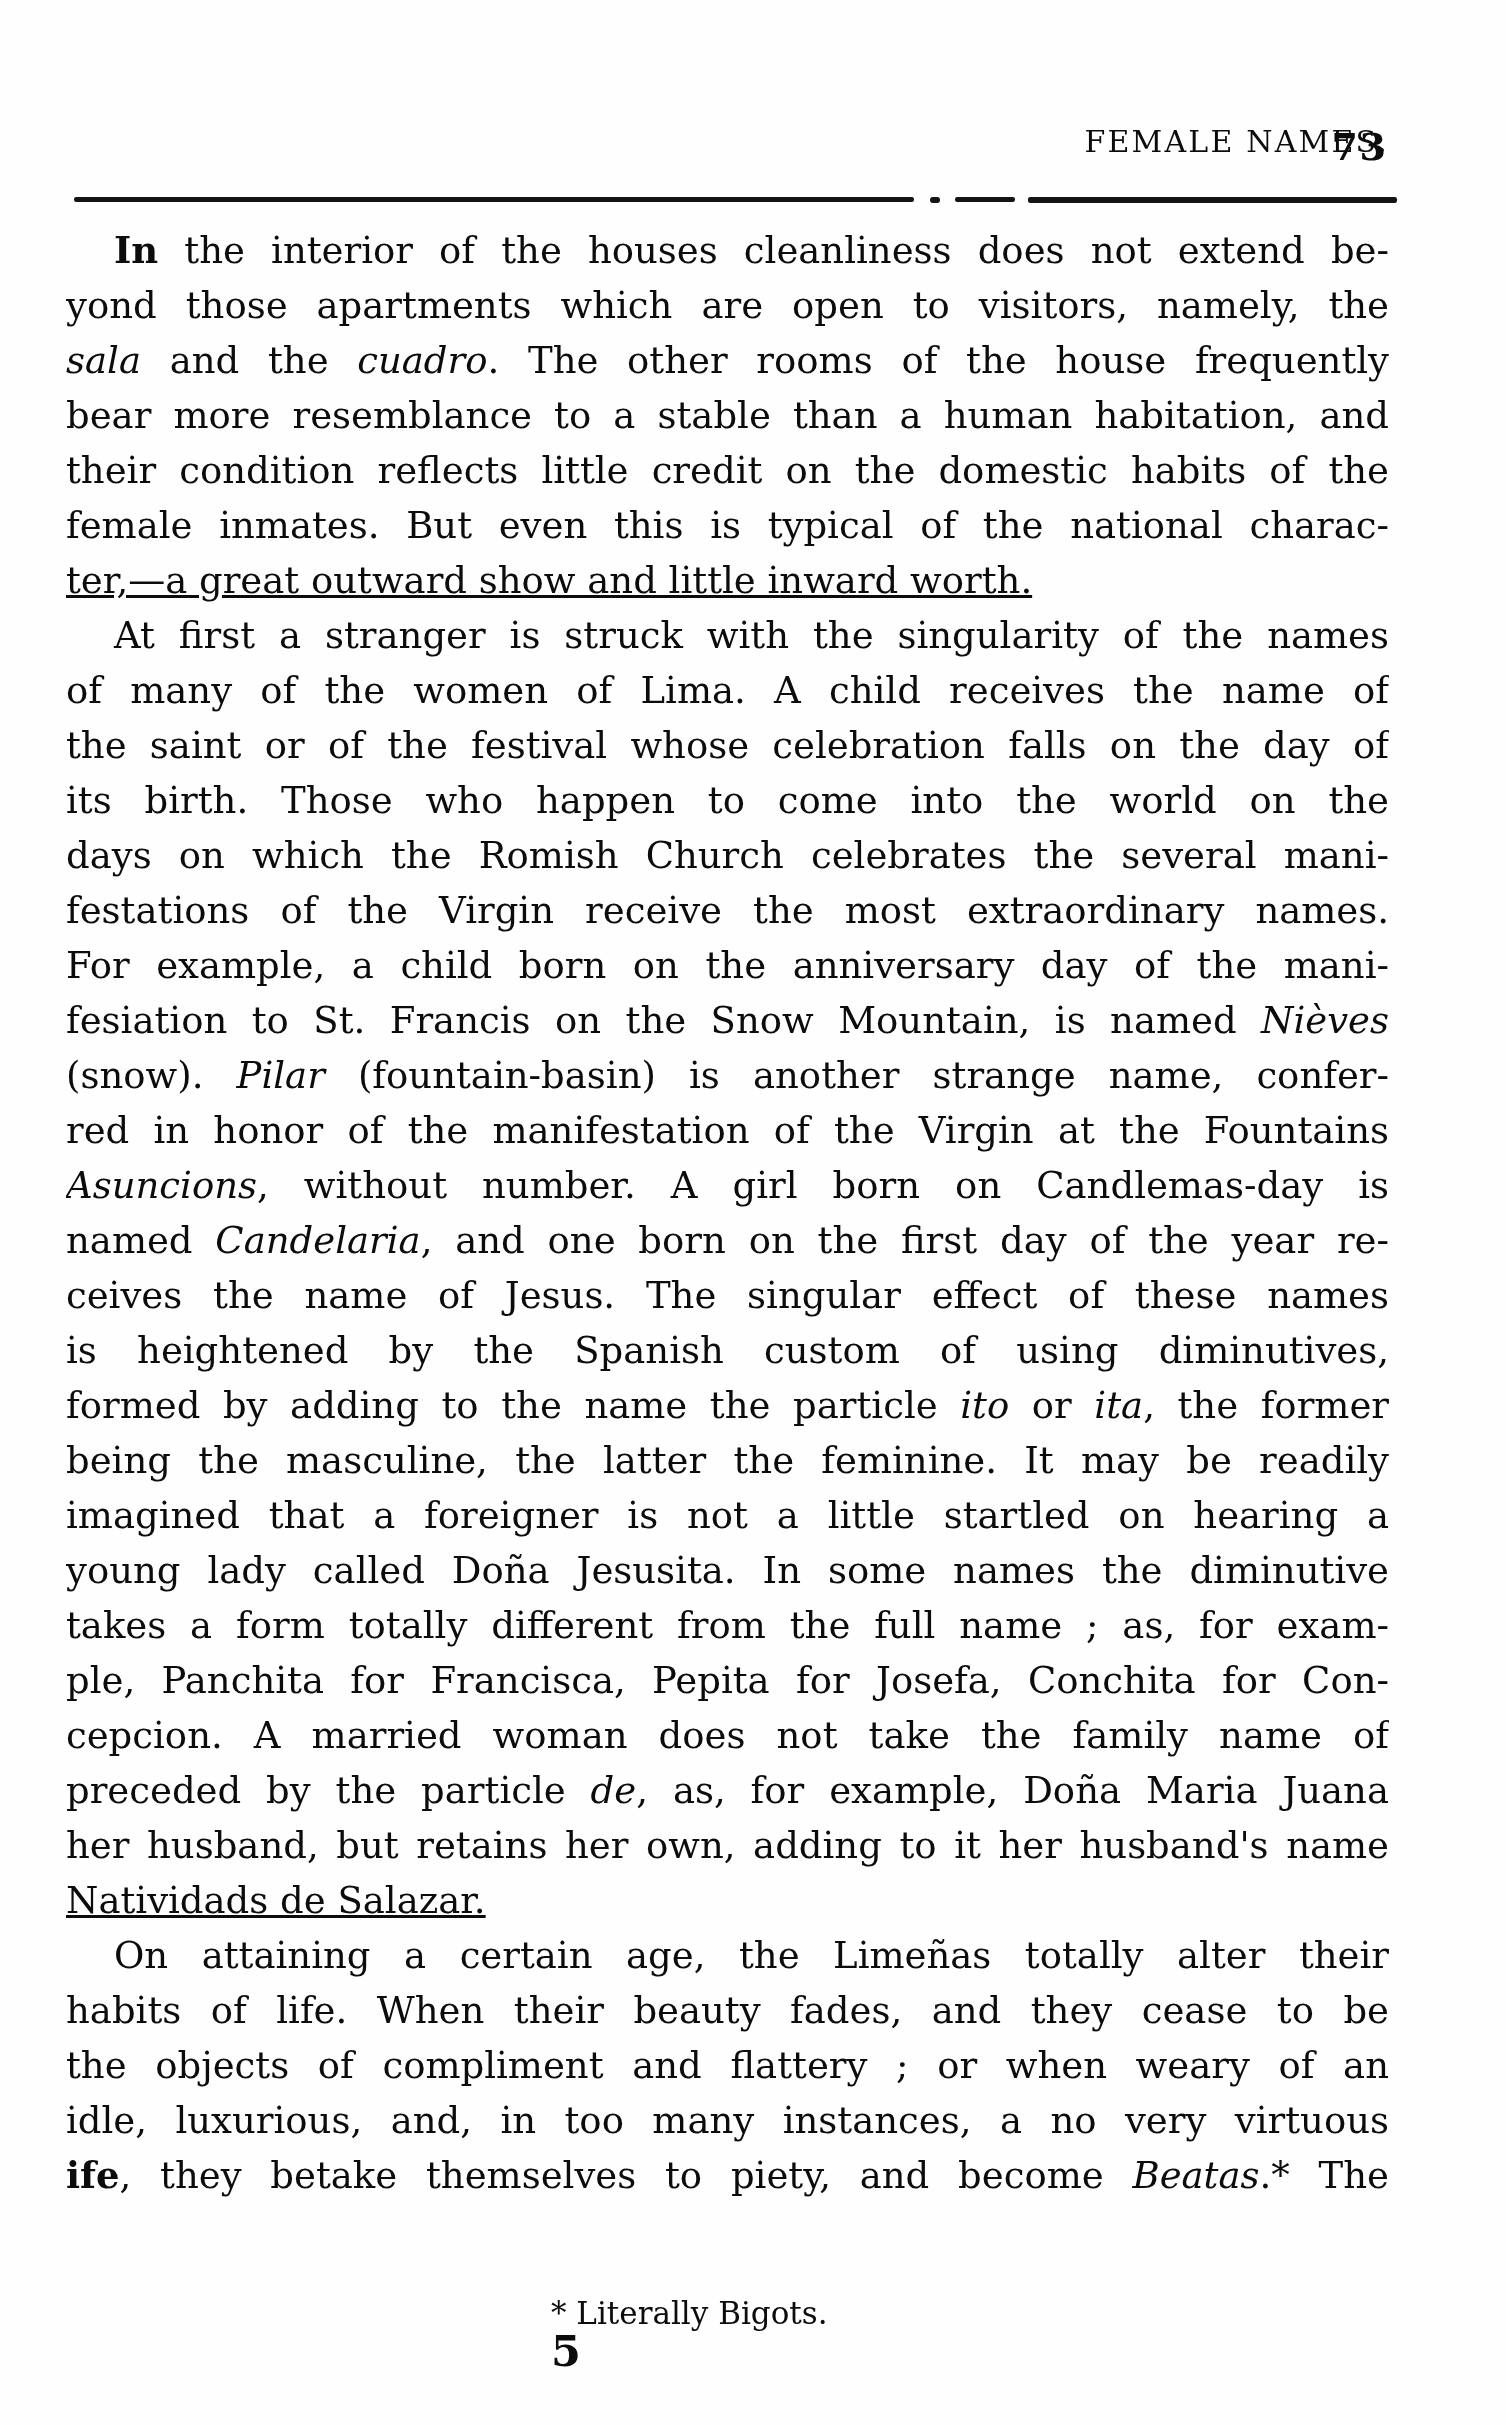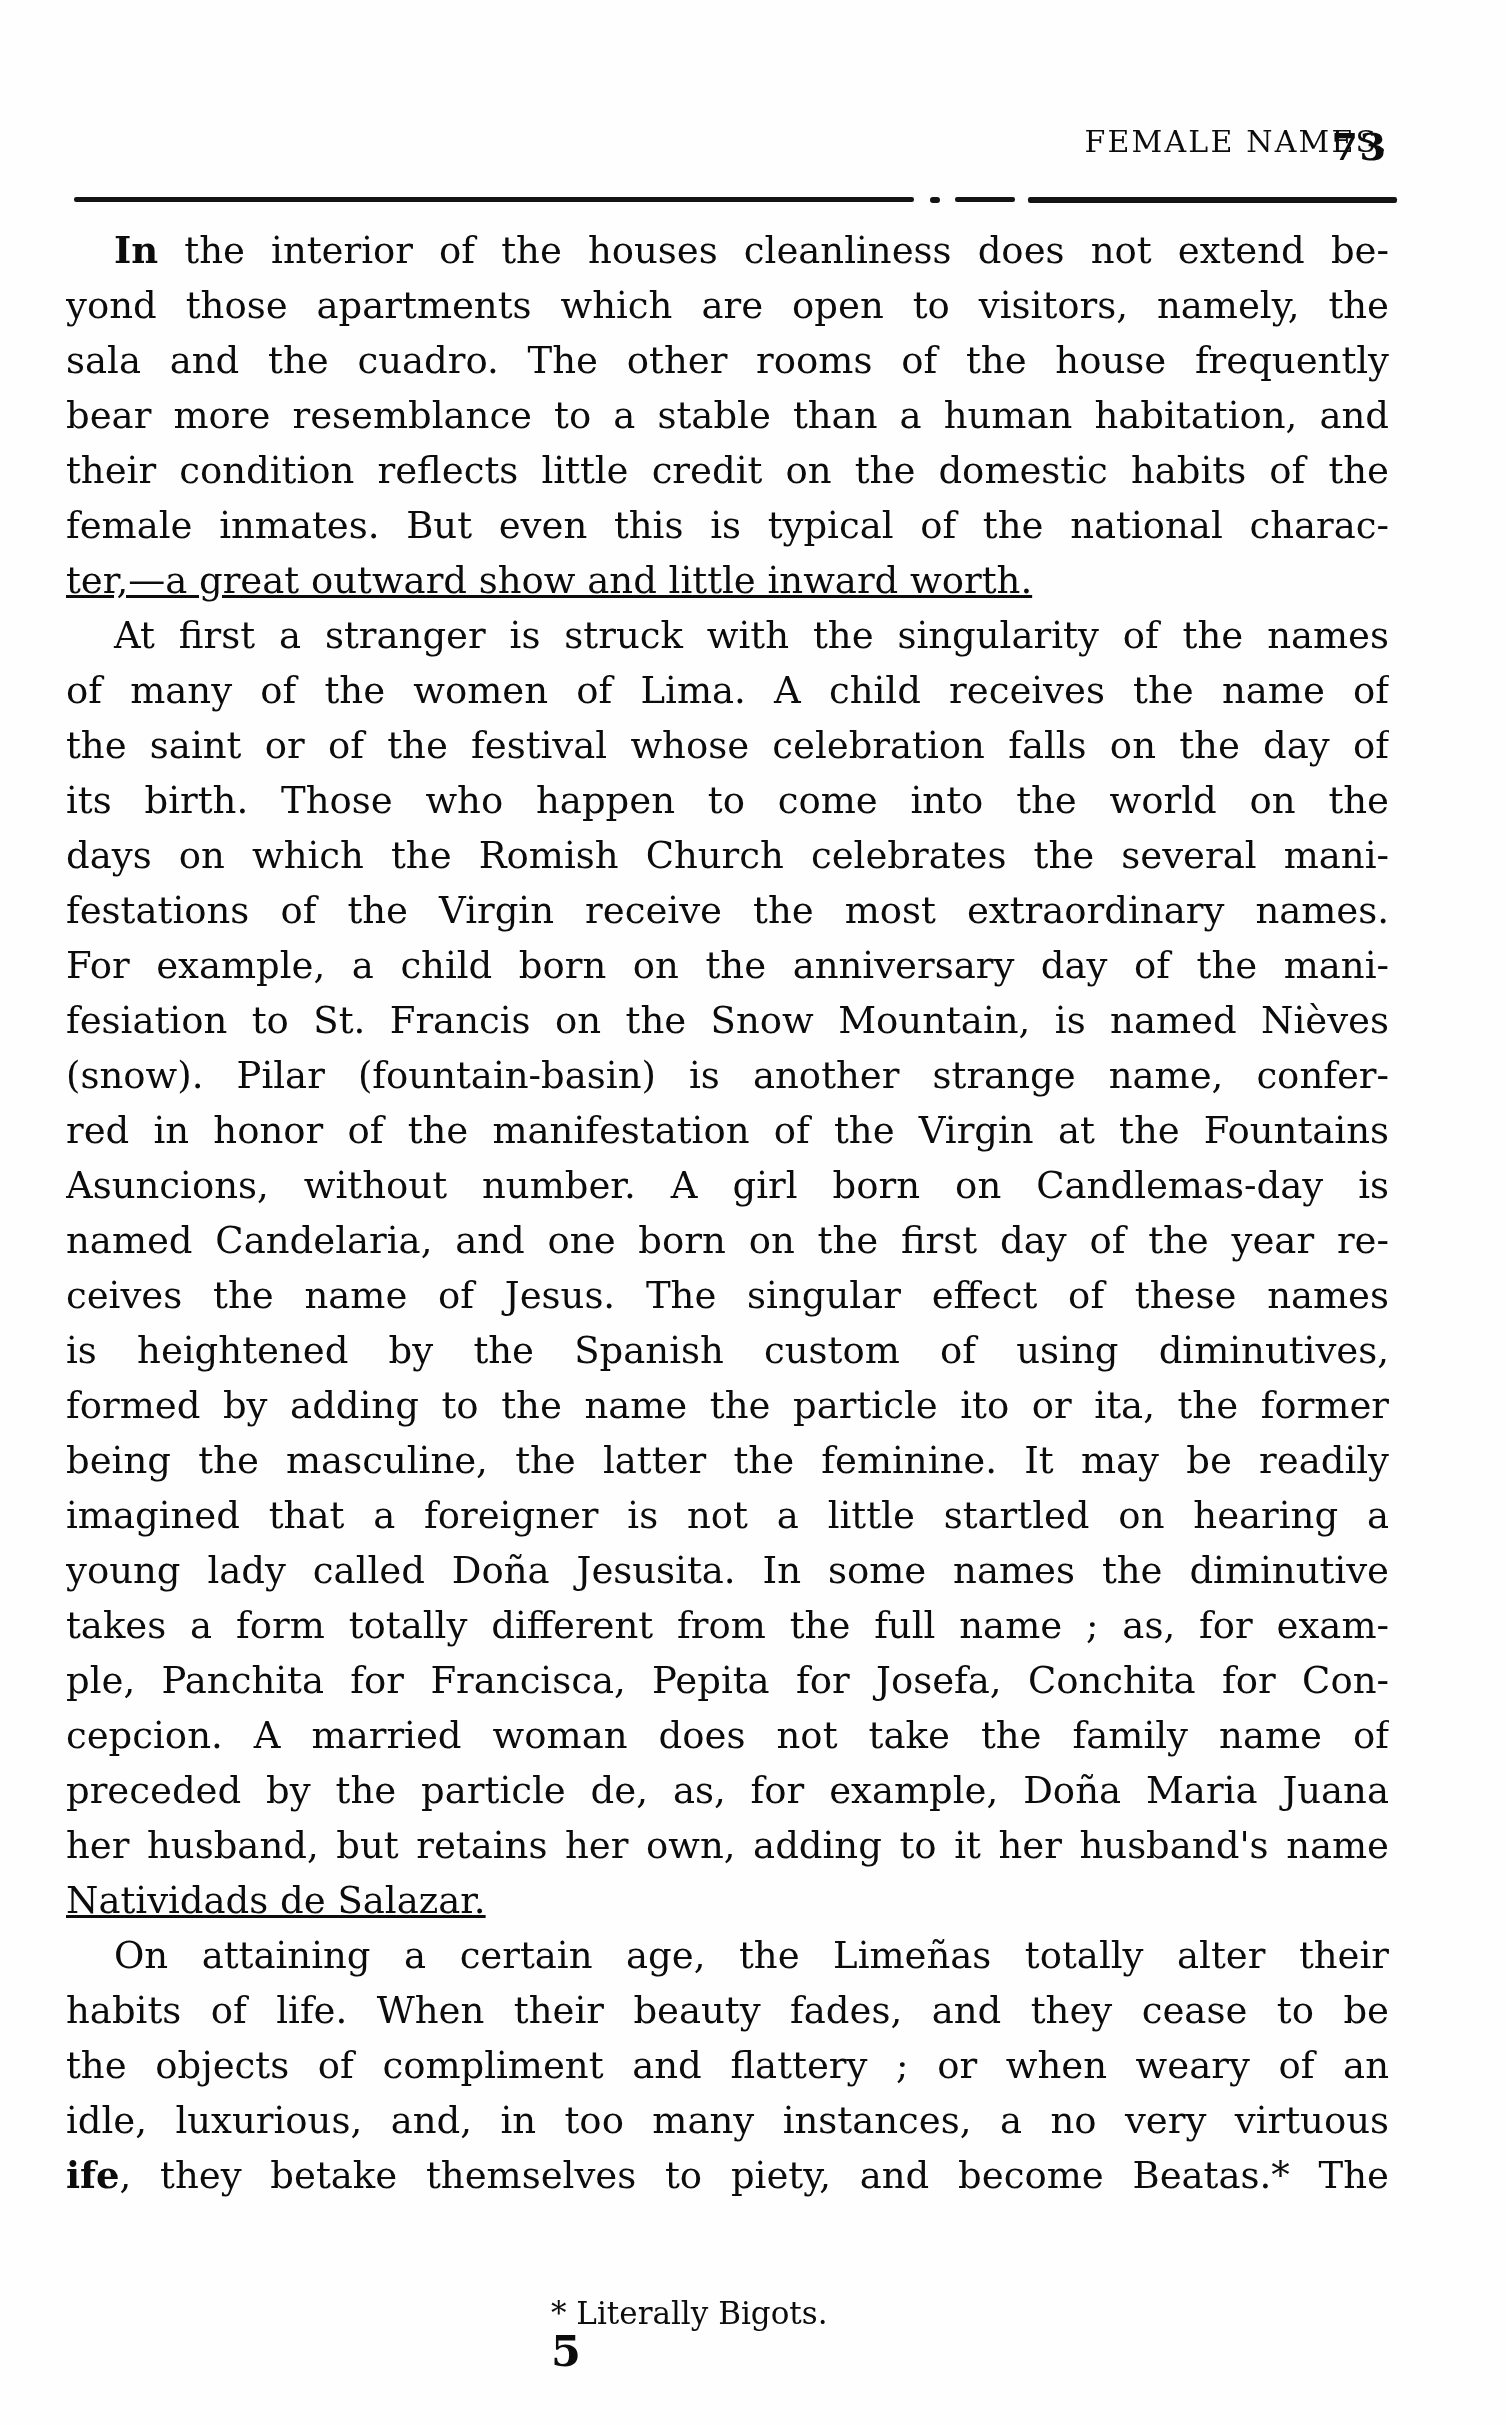--- a/index.html
+++ b/index.html
@@ -66,21 +66,21 @@
     height: 55px;
     line-height: 55px;
     text-align: justify;
     text-align-last: justify;
     text-justify: inter-word;
     overflow: hidden;
     white-space: normal;
   }
   .line.flush { text-align-last: left; text-decoration: underline; }
   .line.indent { text-indent: 48px; }
-  .it { }
+  .it { font-style: italic; }
   .bd { font-weight: bold; }
   
   .footnote {
     position: absolute;
     top: 2294px;
     left: 551px;
     font-size: 31px;
     line-height: 38px;
   }
   .signature {

